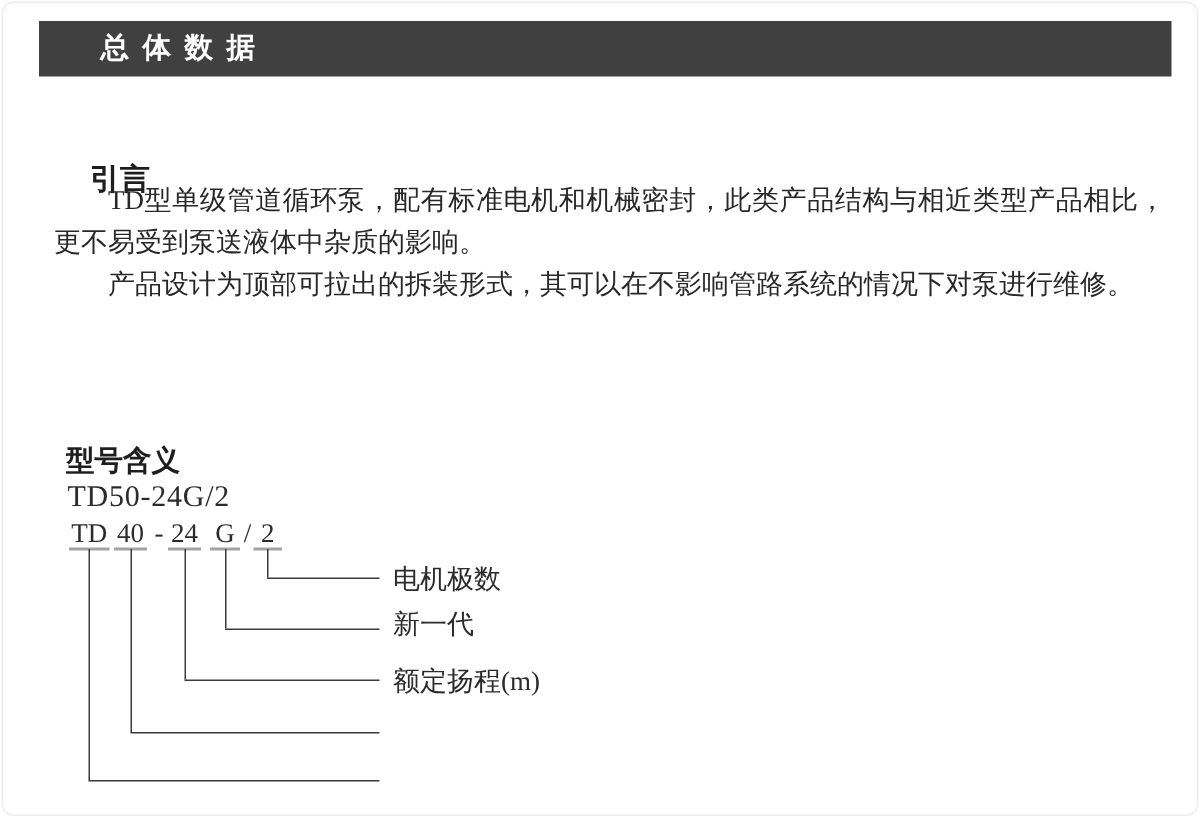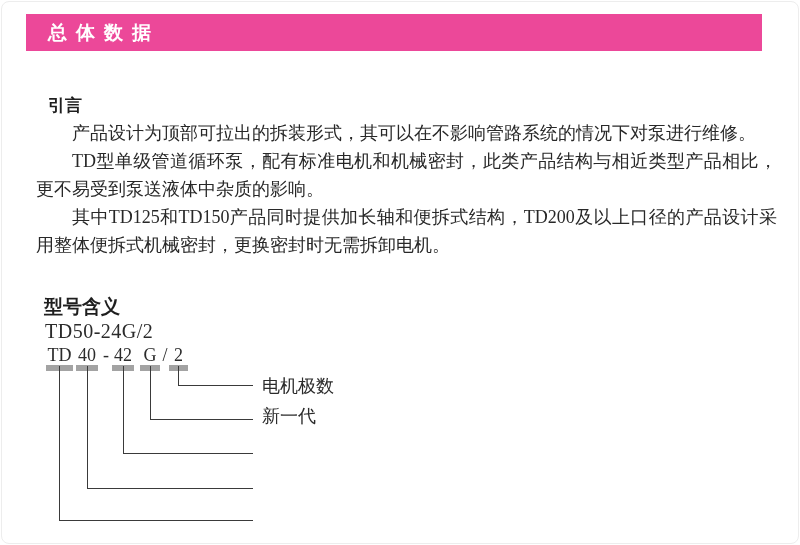--- a/index.html
+++ b/index.html
@@ -25,88 +25,88 @@
     padding-left:22px;
     line-height:37px;
     font-family:"Liberation Sans","DejaVu Sans",sans-serif;
     font-weight:bold;
     font-size:19px;
     letter-spacing:9px;
     color:#ffffff;
     white-space:nowrap;
   }
   .intro-heading{
-    position:absolute;left:44px;top:90px;margin:4px;
+    position:absolute;left:44px;top:90px;margin:16px;
     font-family:"Liberation Sans","DejaVu Sans",sans-serif;
-    font-size:17px;font-weight:bold;color:#1e1e1e;
+    font-size:20px;font-weight:bold;color:#1e1e1e;
   }
   .body-text{
     position:absolute;left:36px;top:119px;width:741px;
     font-size:18px;line-height:28px;text-align:justify;
     color:#282828;
   }
   .body-text p{margin:0;text-indent:2em;}
   .model-heading{
     position:absolute;left:44px;top:294px;margin:0;
     font-family:Liberation Mono, monospace;
     font-size:19px;font-weight:bold;color:#1e1e1e;
   }
   .model-code{
     position:absolute;left:45px;top:320px;
     font-size:20px;color:#2b2b2b;letter-spacing:0.5px;
   }
   .token{
     position:absolute;top:346px;height:19px;
     font-size:18px;color:#2b2b2b;text-align:center;line-height:19px;
   }
-  .token.u{border-bottom:6px solid #a3a3a3;}
+  .token.u{border-bottom:2px solid #a3a3a3;}
   .vline{position:absolute;width:1px;background:#3a3a3a;}
   .hline{position:absolute;height:1px;background:#3a3a3a;}
   .diagram-label{
     position:absolute;left:262px;
     font-size:18px;color:#2b2b2b;white-space:nowrap;text-align:center;
   }
 </style>
 </head>
 <body>
 
 <div class="page">
   <div class="frame"></div>
 
-  <div class="header-bar" style="background: #ec4899;">
+  <div class="header-bar" style="background: #404040; padding-left: 19px;">
     <span class="header-title">总体数据</span>
   </div>
 
   <h2 class="intro-heading">引言</h2>
 
   <div class="body-text">
+    <p>TD型单级管道循环泵，配有标准电机和机械密封，此类产品结构与相近类型产品相比，更不易受到泵送液体中杂质的影响。</p>
     <p>产品设计为顶部可拉出的拆装形式，其可以在不影响管路系统的情况下对泵进行维修。</p>
-    <p>TD型单级管道循环泵，配有标准电机和机械密封，此类产品结构与相近类型产品相比，更不易受到泵送液体中杂质的影响。</p>
-    <p>其中TD125和TD150产品同时提供加长轴和便拆式结构，TD200及以上口径的产品设计采用整体便拆式机械密封，更换密封时无需拆卸电机。</p>
   </div>
 
   <h2 class="model-heading">型号含义</h2>
 
   <div class="model-code">TD50-24G/2</div>
 
   <div class="token u" style="left:46px;width:27px">TD</div>
   <div class="token u" style="left:76px;width:22px">40</div>
   <div class="token" style="left:99px;width:14px">-</div>
-  <div class="token u" style="left:112px;width:22px">42</div>
+  <div class="token u" style="left:112px;width:22px">24</div>
   <div class="token u" style="left:140px;width:20px">G</div>
   <div class="token" style="left:159px;width:12px">/</div>
   <div class="token u" style="left:169px;width:19px">2</div>
 
   <div class="vline" style="left:178px;top:366px;height:19px"></div>
   <div class="vline" style="left:150px;top:366px;height:53px"></div>
   <div class="vline" style="left:123px;top:366px;height:87px"></div>
   <div class="vline" style="left:87px;top:366px;height:122px"></div>
   <div class="vline" style="left:59px;top:366px;height:154px"></div>
 
   <div class="hline" style="left:178px;top:385px;width:75px"></div>
   <div class="hline" style="left:150px;top:419px;width:103px"></div>
   <div class="hline" style="left:123px;top:453px;width:130px"></div>
   <div class="hline" style="left:87px;top:488px;width:166px"></div>
   <div class="hline" style="left:59px;top:520px;width:194px"></div>
 
   <div class="diagram-label" style="top:374px">电机极数</div>
   <div class="diagram-label" style="top:404px">新一代</div>
+  <div class="diagram-label" style="top:442px">额定扬程(m)</div>
 </div>
 
 </body></html>

